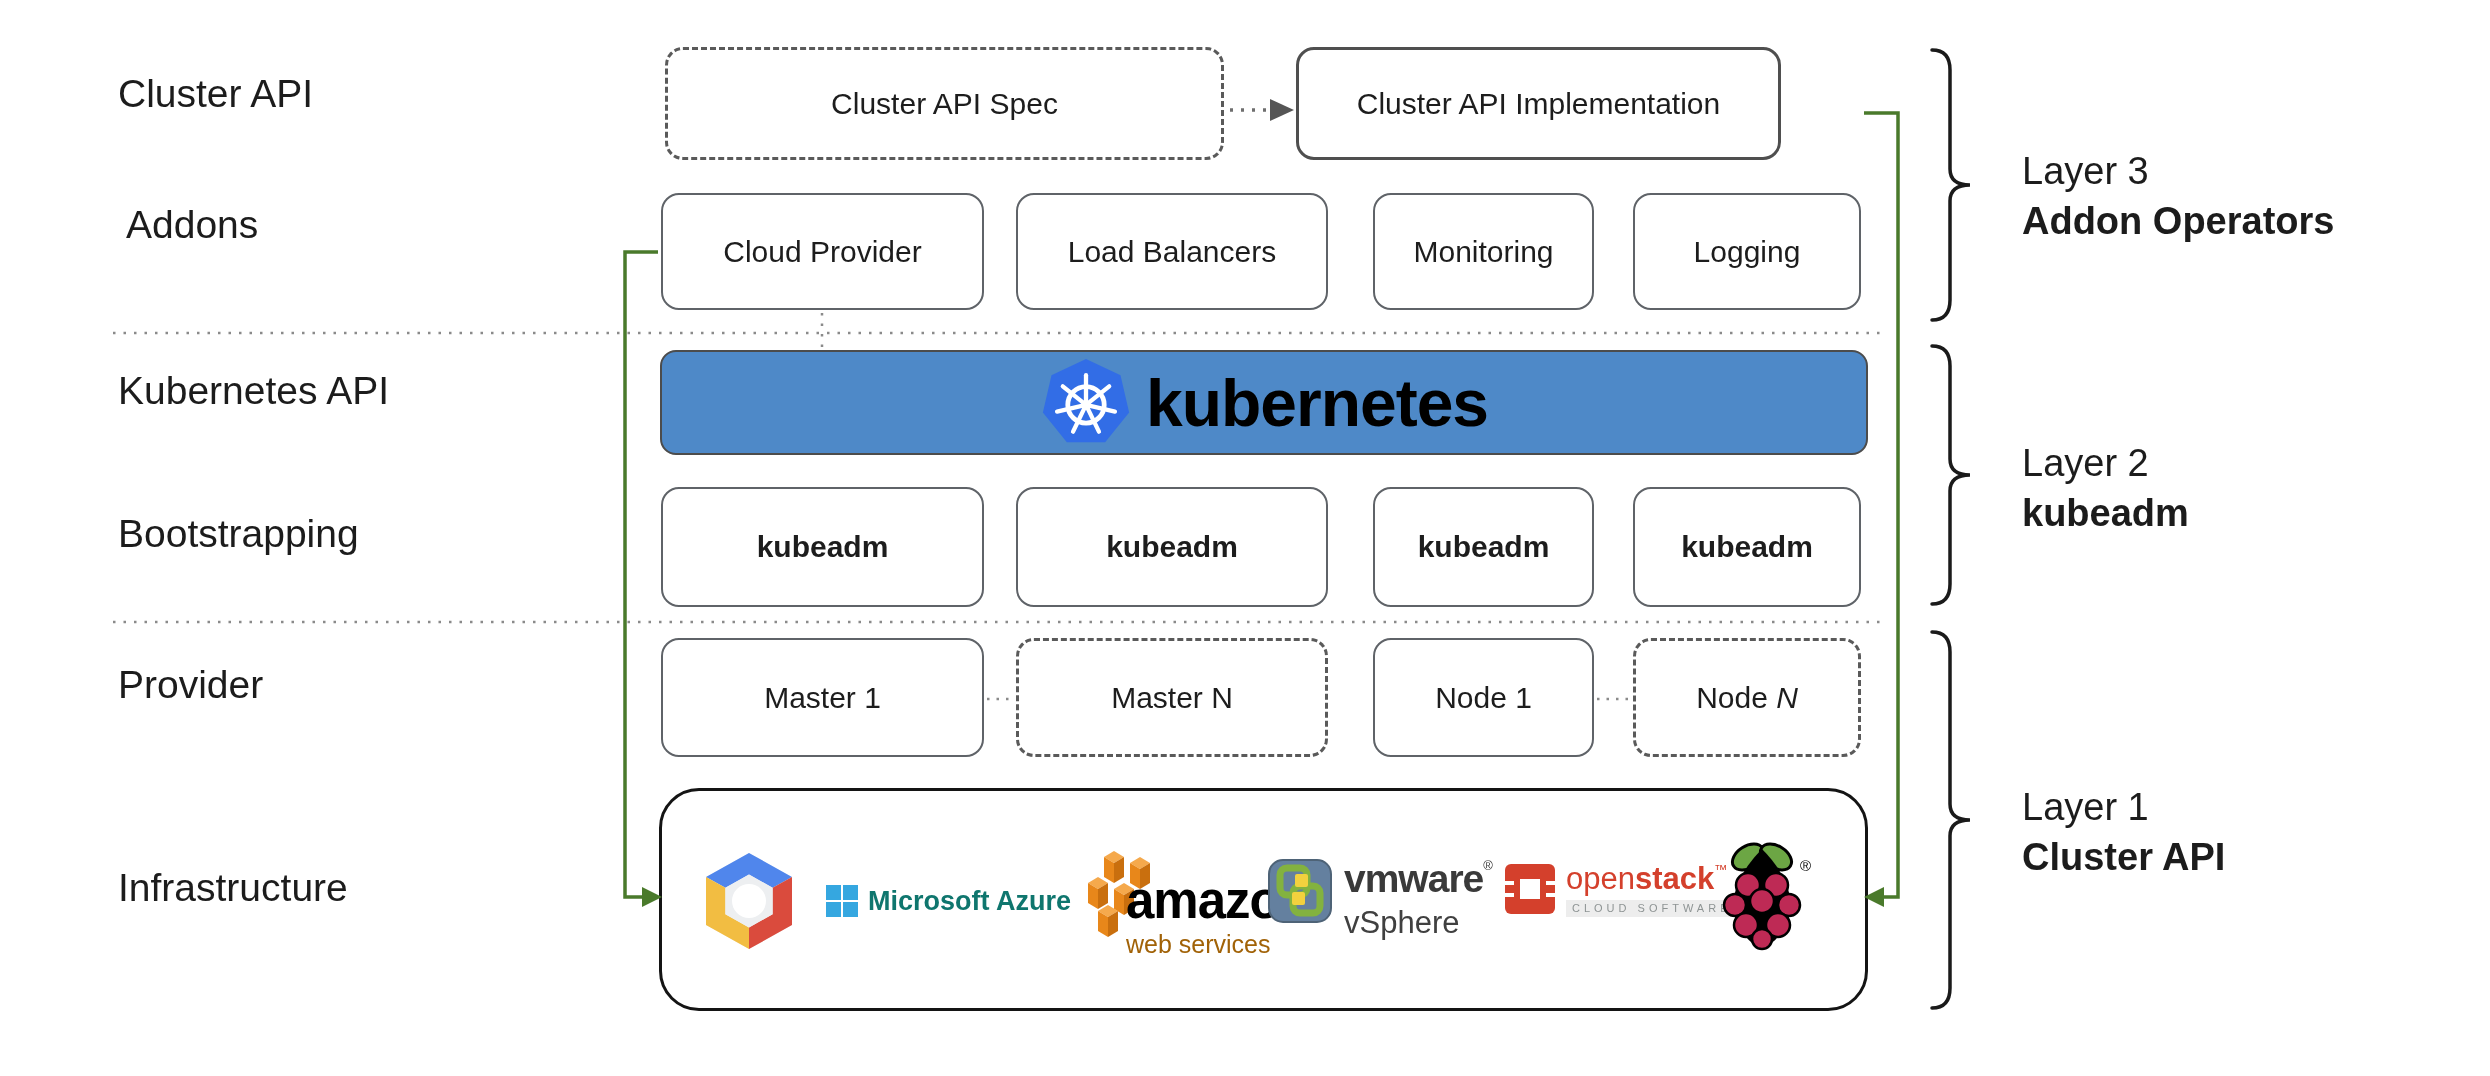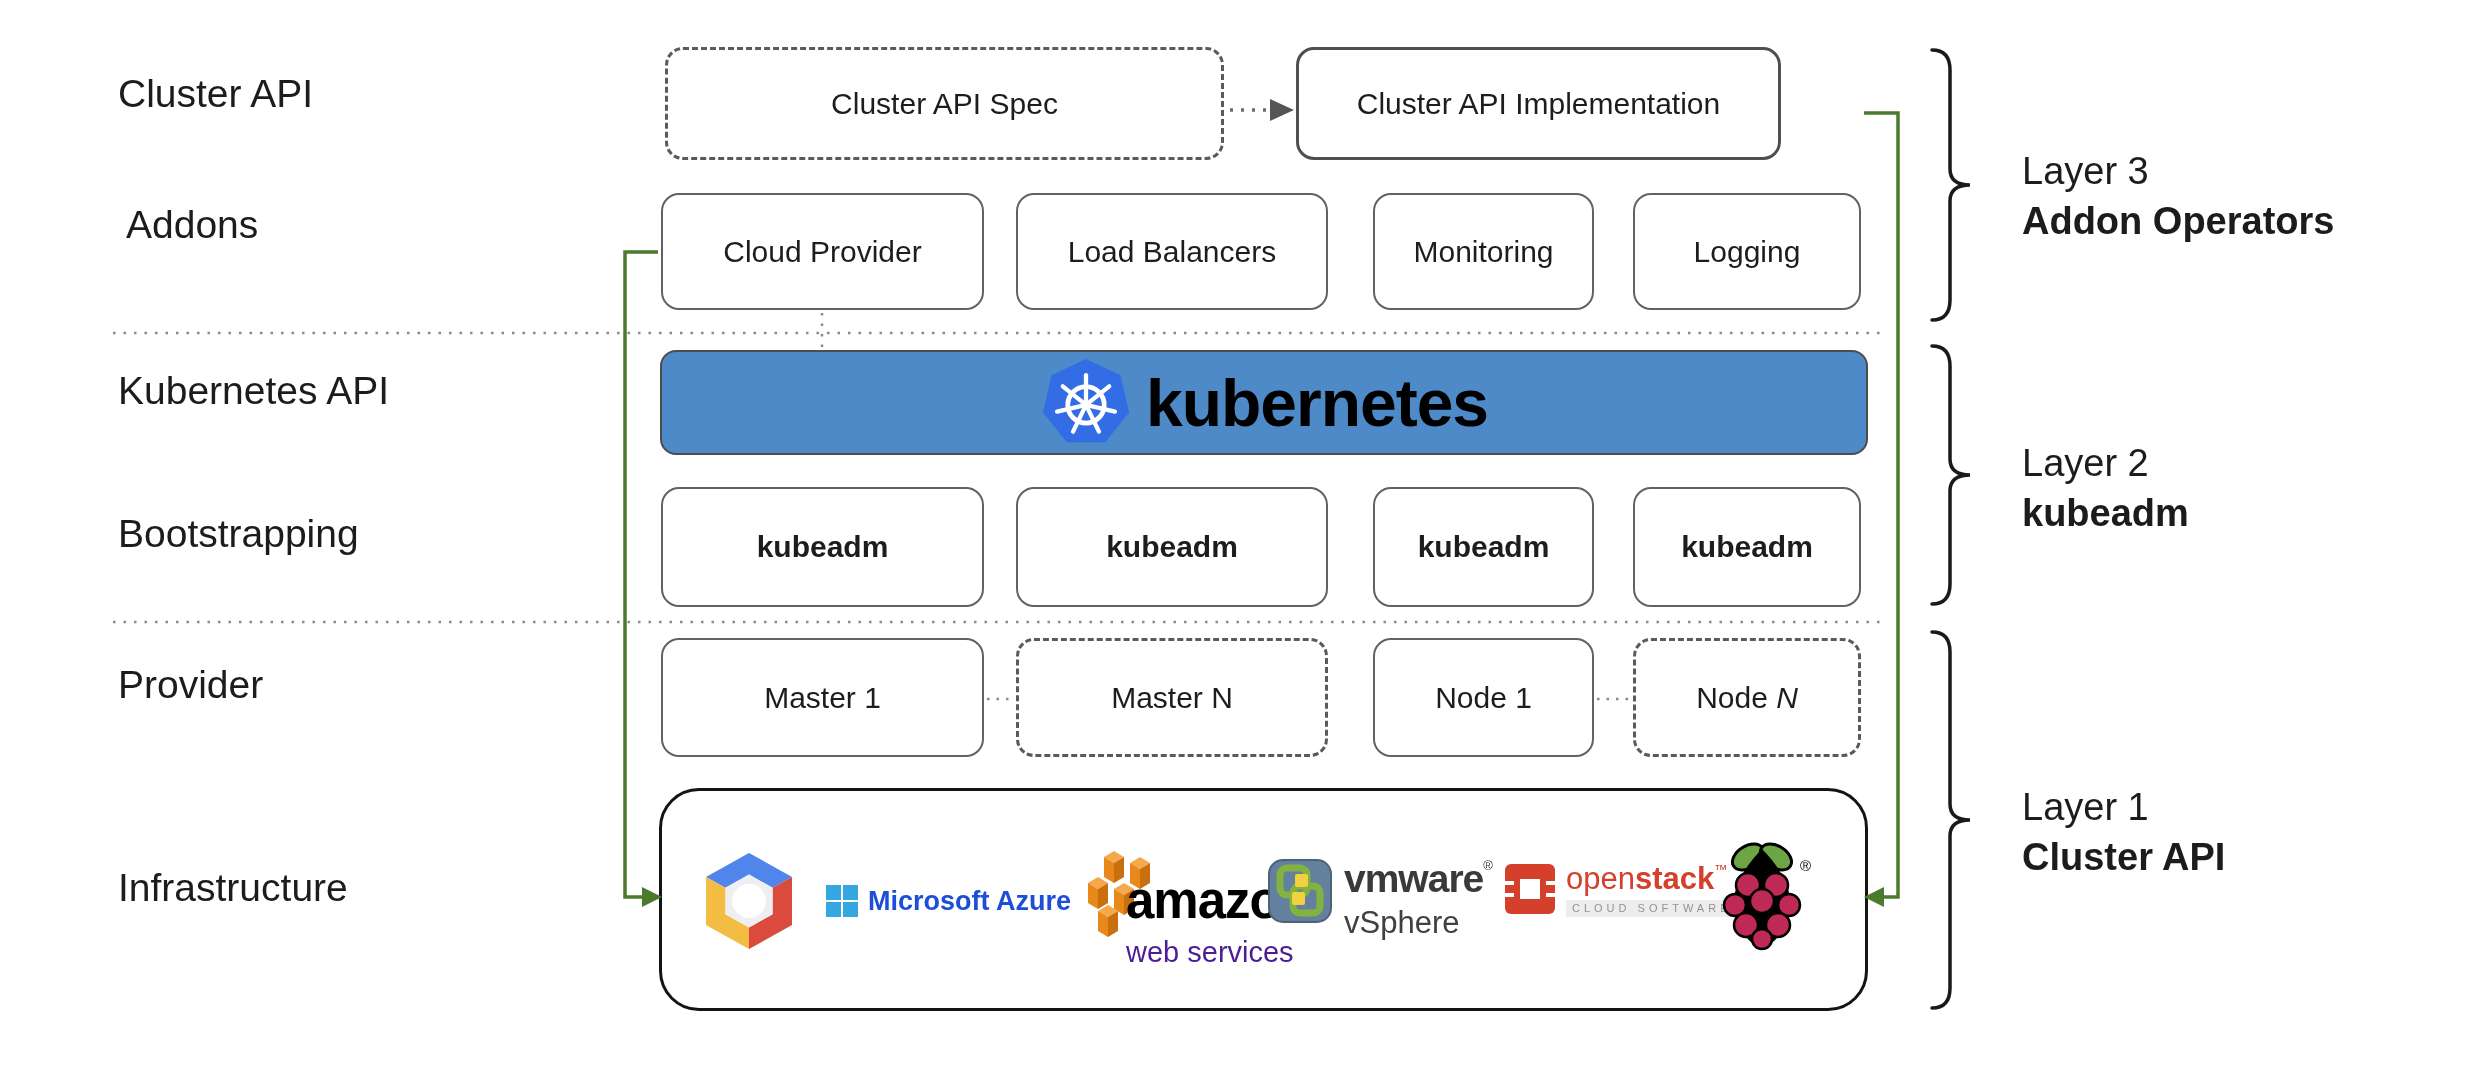--- a/index.html
+++ b/index.html
@@ -17,25 +17,25 @@
           align-items:center;justify-content:center;z-index:2;}
   .banner .k8s-text{color:#000000;font-size:66px;font-weight:bold;letter-spacing:-1px;margin-left:14px;}
   .infra{position:absolute;box-sizing:border-box;left:659px;top:788px;width:1209px;height:223px;
          background:#ffffff;border:3px solid #141414;border-radius:40px;z-index:2;}
   .layer-label{position:absolute;left:2022px;font-size:38px;line-height:1.32;white-space:nowrap;}
   .layer-label .l2{font-weight:bold;}
   .brace{position:absolute;left:1930px;z-index:3;}
   .overlay{position:absolute;left:0;top:0;z-index:4;pointer-events:none;}
   
   .logo{position:absolute;display:flex;}
-  .azure-text{color:#1d4ed8;font-size:27px;font-weight:bold;margin-left:10px;white-space:nowrap;}
+  .azure-text{color:#0f766e;font-size:27px;font-weight:bold;margin-left:10px;white-space:nowrap;}
   .aws-wrap{position:absolute;left:424px;top:60px;width:230px;height:110px;}
   .aws-text{position:absolute;left:40px;top:24px;line-height:1;}
   .aws-title{font-size:51px;font-weight:bold;color:#000000;letter-spacing:-1px;}
-  .aws-sub{font-size:29px;color:#4c1d95;margin-top:12px;letter-spacing:0px;}
+  .aws-sub{font-size:25px;color:#a16207;margin-top:6px;letter-spacing:0px;}
   .vm-col{margin-left:12px;line-height:1;}
   .vm-title{font-size:39px;font-weight:bold;color:#3a3a3a;letter-spacing:-1px;}
   .vm-reg{font-size:13px;color:#3a3a3a;vertical-align:top;}
   .vm-sub{font-size:31px;color:#404040;margin-top:9px;}
   .os-col{margin-left:10px;line-height:1;}
   .os-line{font-size:31px;color:#D4402C;}
   .os-light{font-weight:normal;}
   .os-bold{font-weight:bold;}
   .os-tm{font-size:13px;vertical-align:top;}
   .os-sub{margin-top:6px;background:#ededed;color:#8e9494;font-size:11px;

